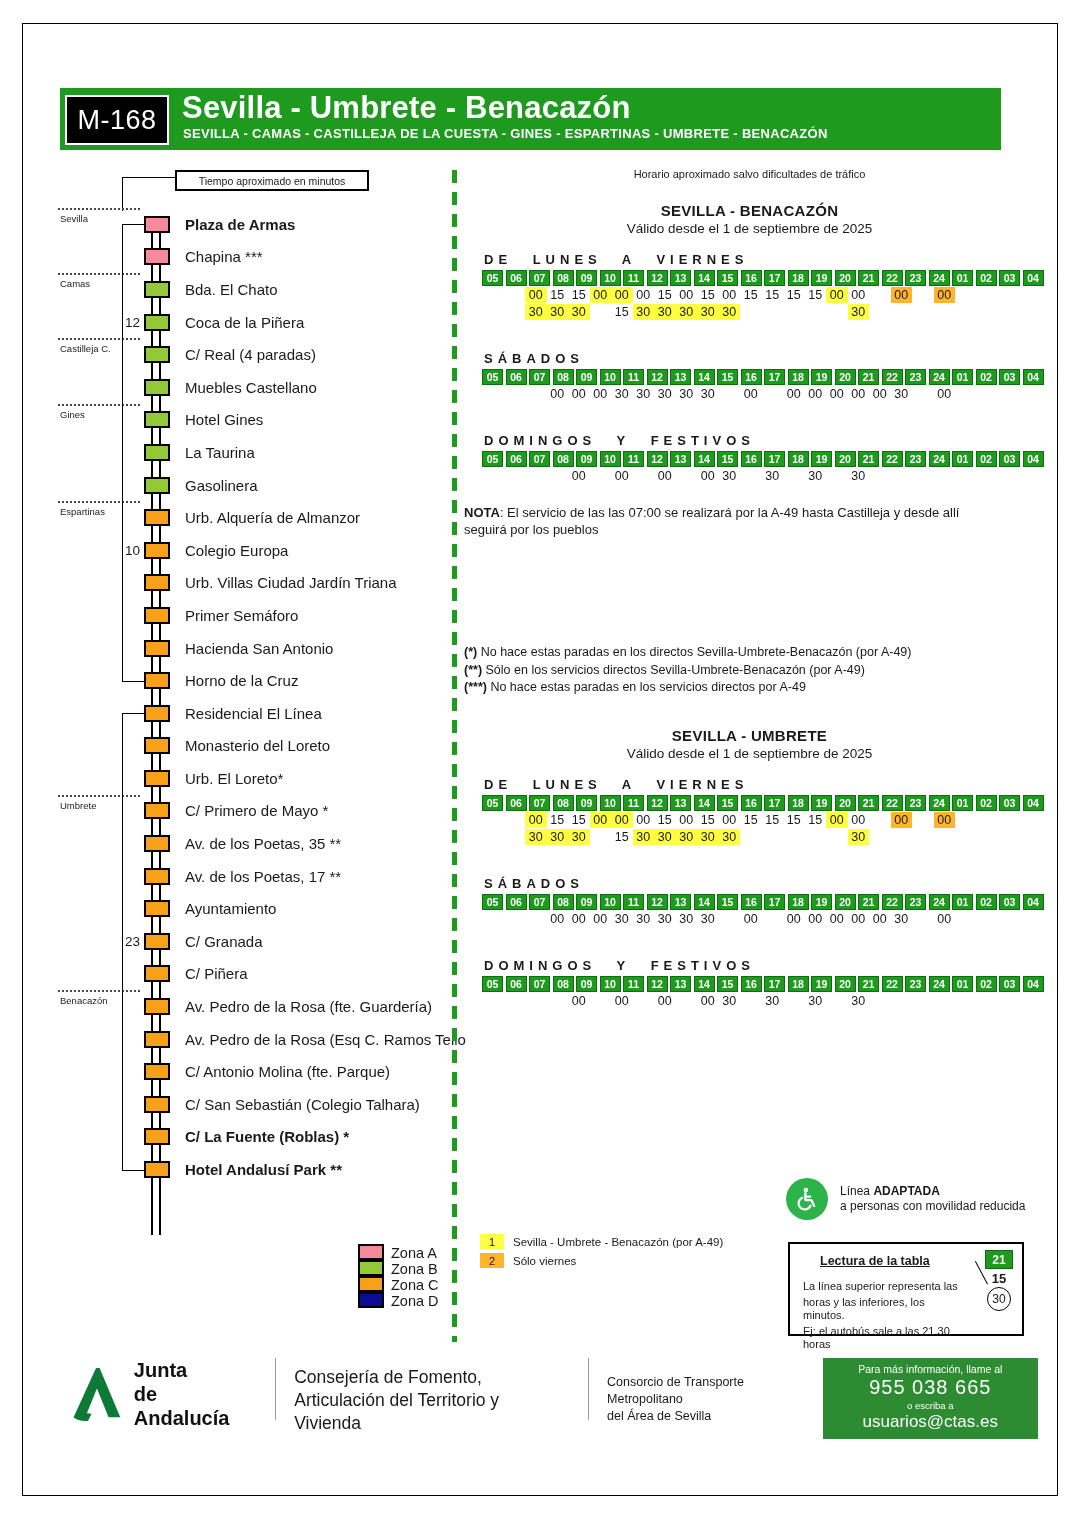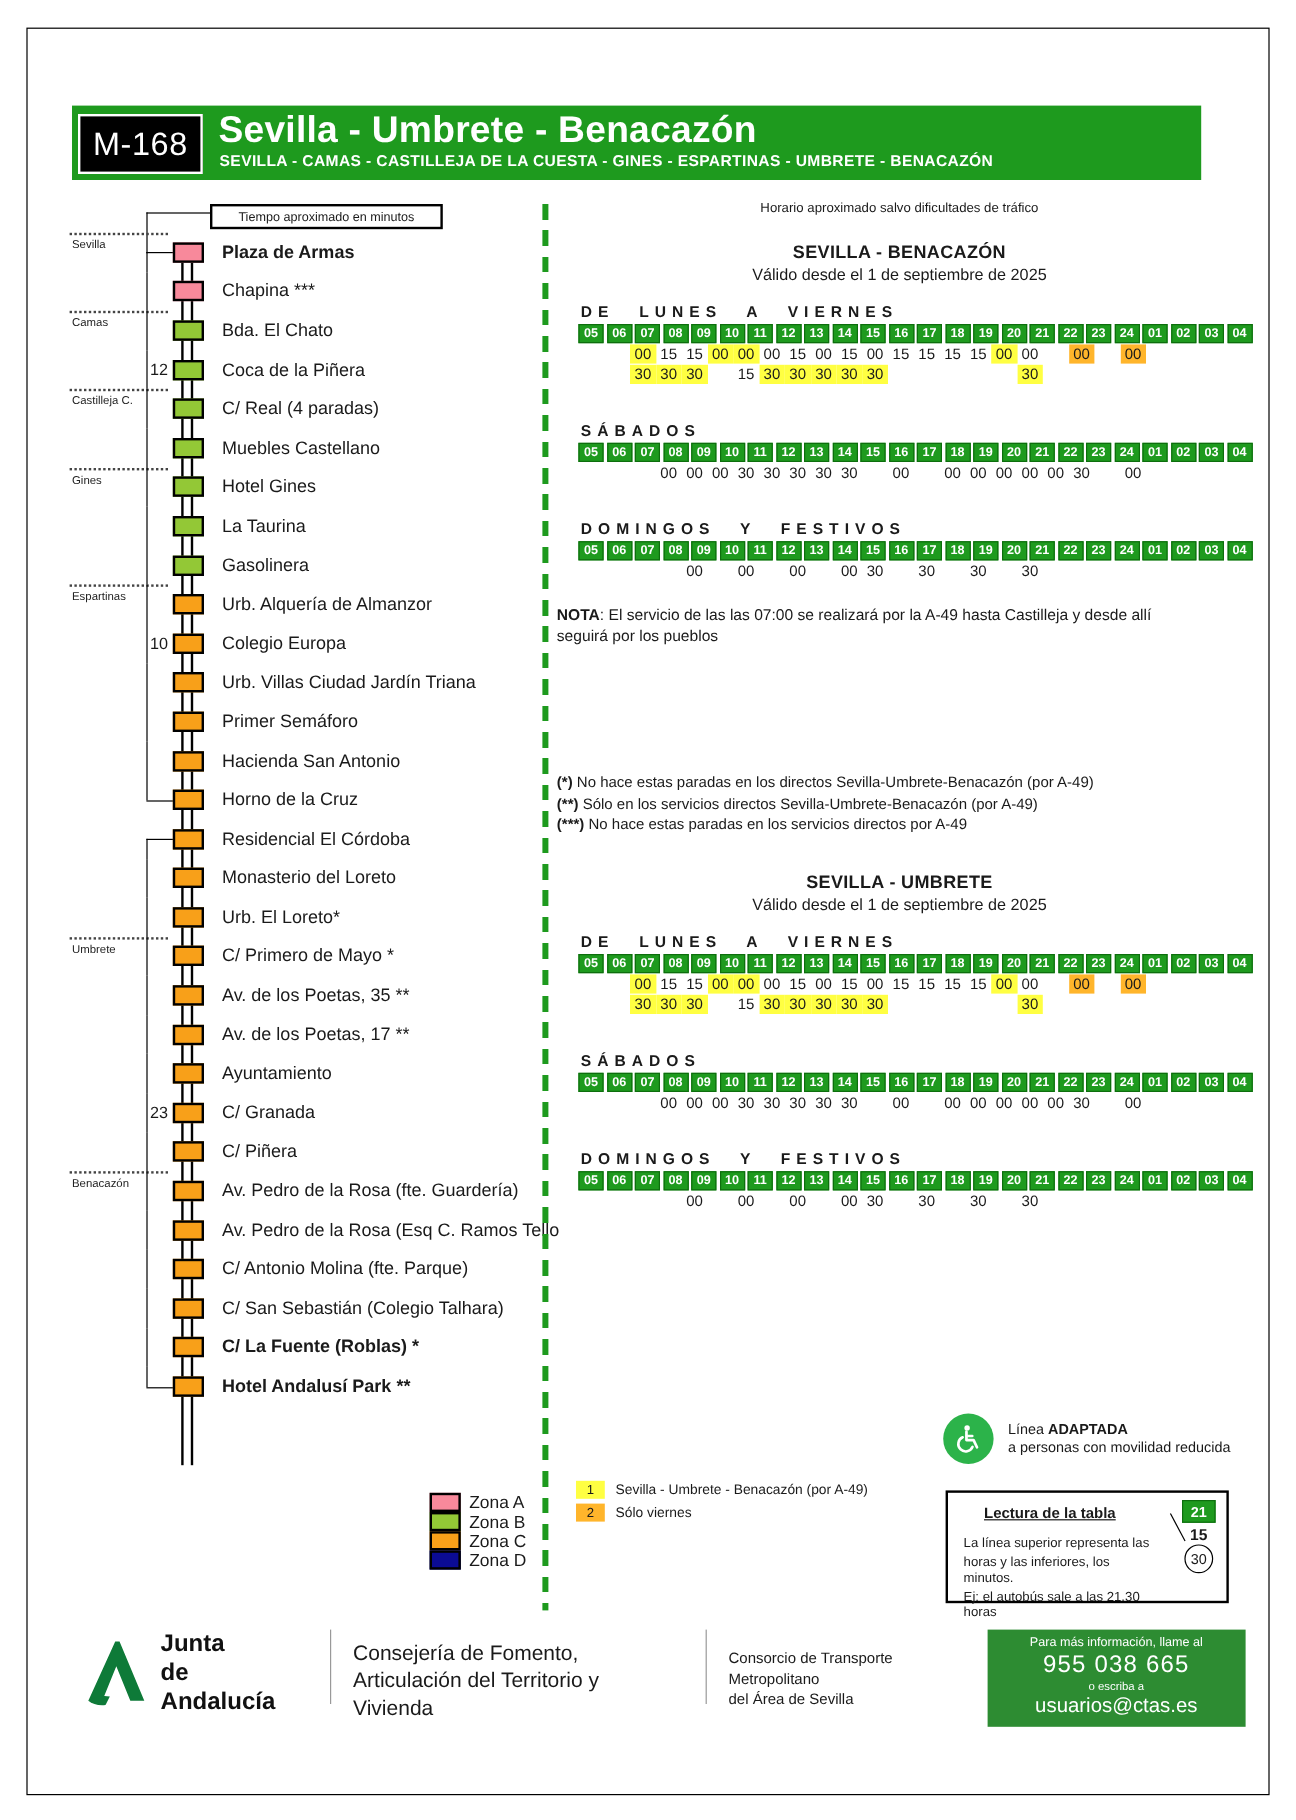--- a/index.html
+++ b/index.html
@@ -14,21 +14,21 @@
   .banner-title{position:absolute;left:122px;top:2px;color:#fff;font-size:31px;font-weight:bold;letter-spacing:0.2px;}
   .banner-sub{position:absolute;left:123px;top:38px;color:#ffffff;font-size:13px;font-weight:bold;letter-spacing:0.3px;}
 
   
   .diagram{position:absolute;left:0;top:0;}
   .tiempo-box{position:absolute;left:175px;top:170px;width:190px;height:17px;border:2px solid #000;background:#fff;
     display:flex;align-items:center;justify-content:center;font-size:10.5px;}
   .conn-h{position:absolute;left:122px;top:177px;width:53px;height:0;border-top:1.5px solid #000;}
   .conn-v{position:absolute;left:122px;top:177px;width:0;height:34px;border-left:1.5px solid #000;}
 
-  .stops{position:absolute;left:58px;top:194px;width:400px;}
+  .stops{position:absolute;left:58px;top:208px;width:400px;}
   .route-line{position:absolute;left:93px;top:16px;width:6px;border-left:2px solid #000;border-right:2px solid #000;}
   .stop-row{position:relative;display:flex;height:32.6px;align-items:center;}
   .cell-area{position:relative;width:62px;height:100%;flex:none;}
   .area-line{position:absolute;left:0;top:0;width:82px;border-top:2px dotted #444;}
   .area-label{position:absolute;left:2px;top:5px;font-size:9.5px;color:#222;}
   .cell-bracket{position:relative;width:20px;height:100%;flex:none;}
   .bline{position:absolute;left:2px;top:0;bottom:0;border-left:1.5px solid #000;}
   .bline.half-bottom{top:50%;}
   .bline.half-top{bottom:50%;}
   .bcap{position:absolute;left:2px;top:50%;width:24px;border-top:1.5px solid #000;}
@@ -292,21 +292,21 @@
         </div>
         <div class="stop-row">
           <div class="cell-area"></div>
           <div class="cell-bracket">
             <div class="bline half-bottom"></div>
             <div class="bcap"></div>
           </div>
           <div class="cell-square">
             <div class="sq zC"></div>
           </div>
-          <div class="cell-name">Residencial El Córdoba</div>
+          <div class="cell-name">Residencial El Línea</div>
         </div>
         <div class="stop-row">
           <div class="cell-area"></div>
           <div class="cell-bracket">
             <div class="bline"></div>
           </div>
           <div class="cell-square">
             <div class="sq zC"></div>
           </div>
           <div class="cell-name">Monasterio del Loreto</div>

